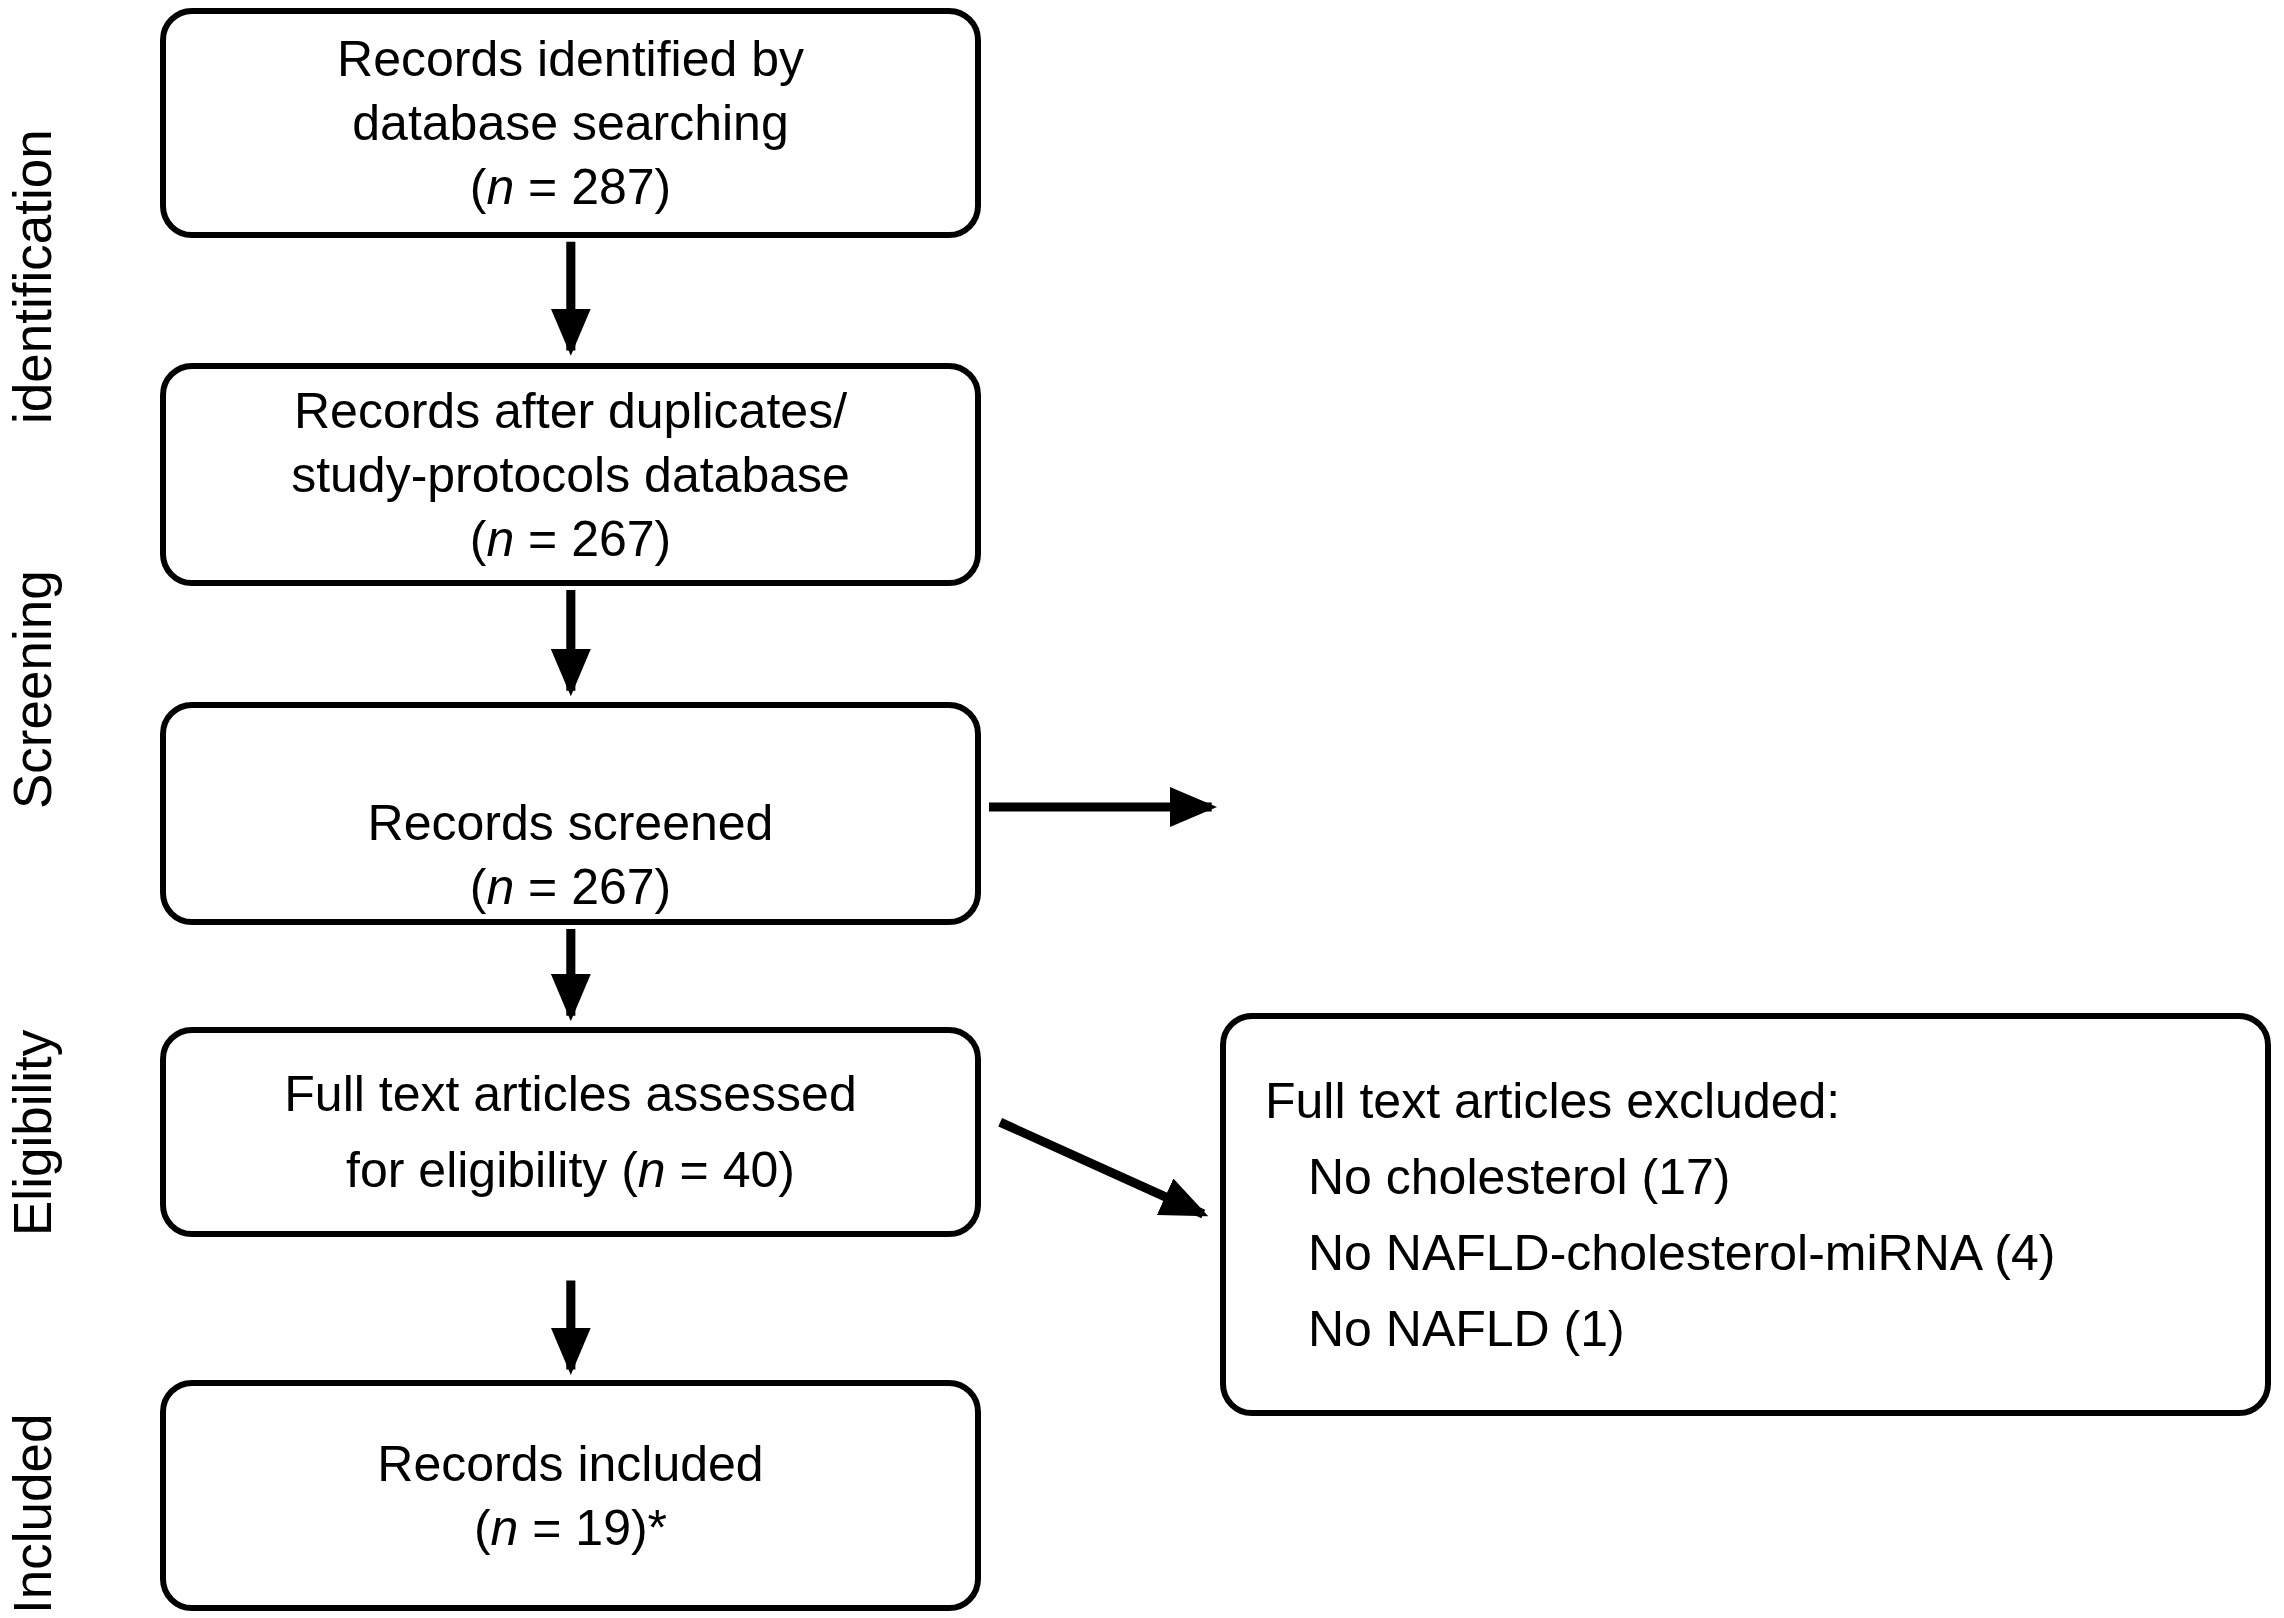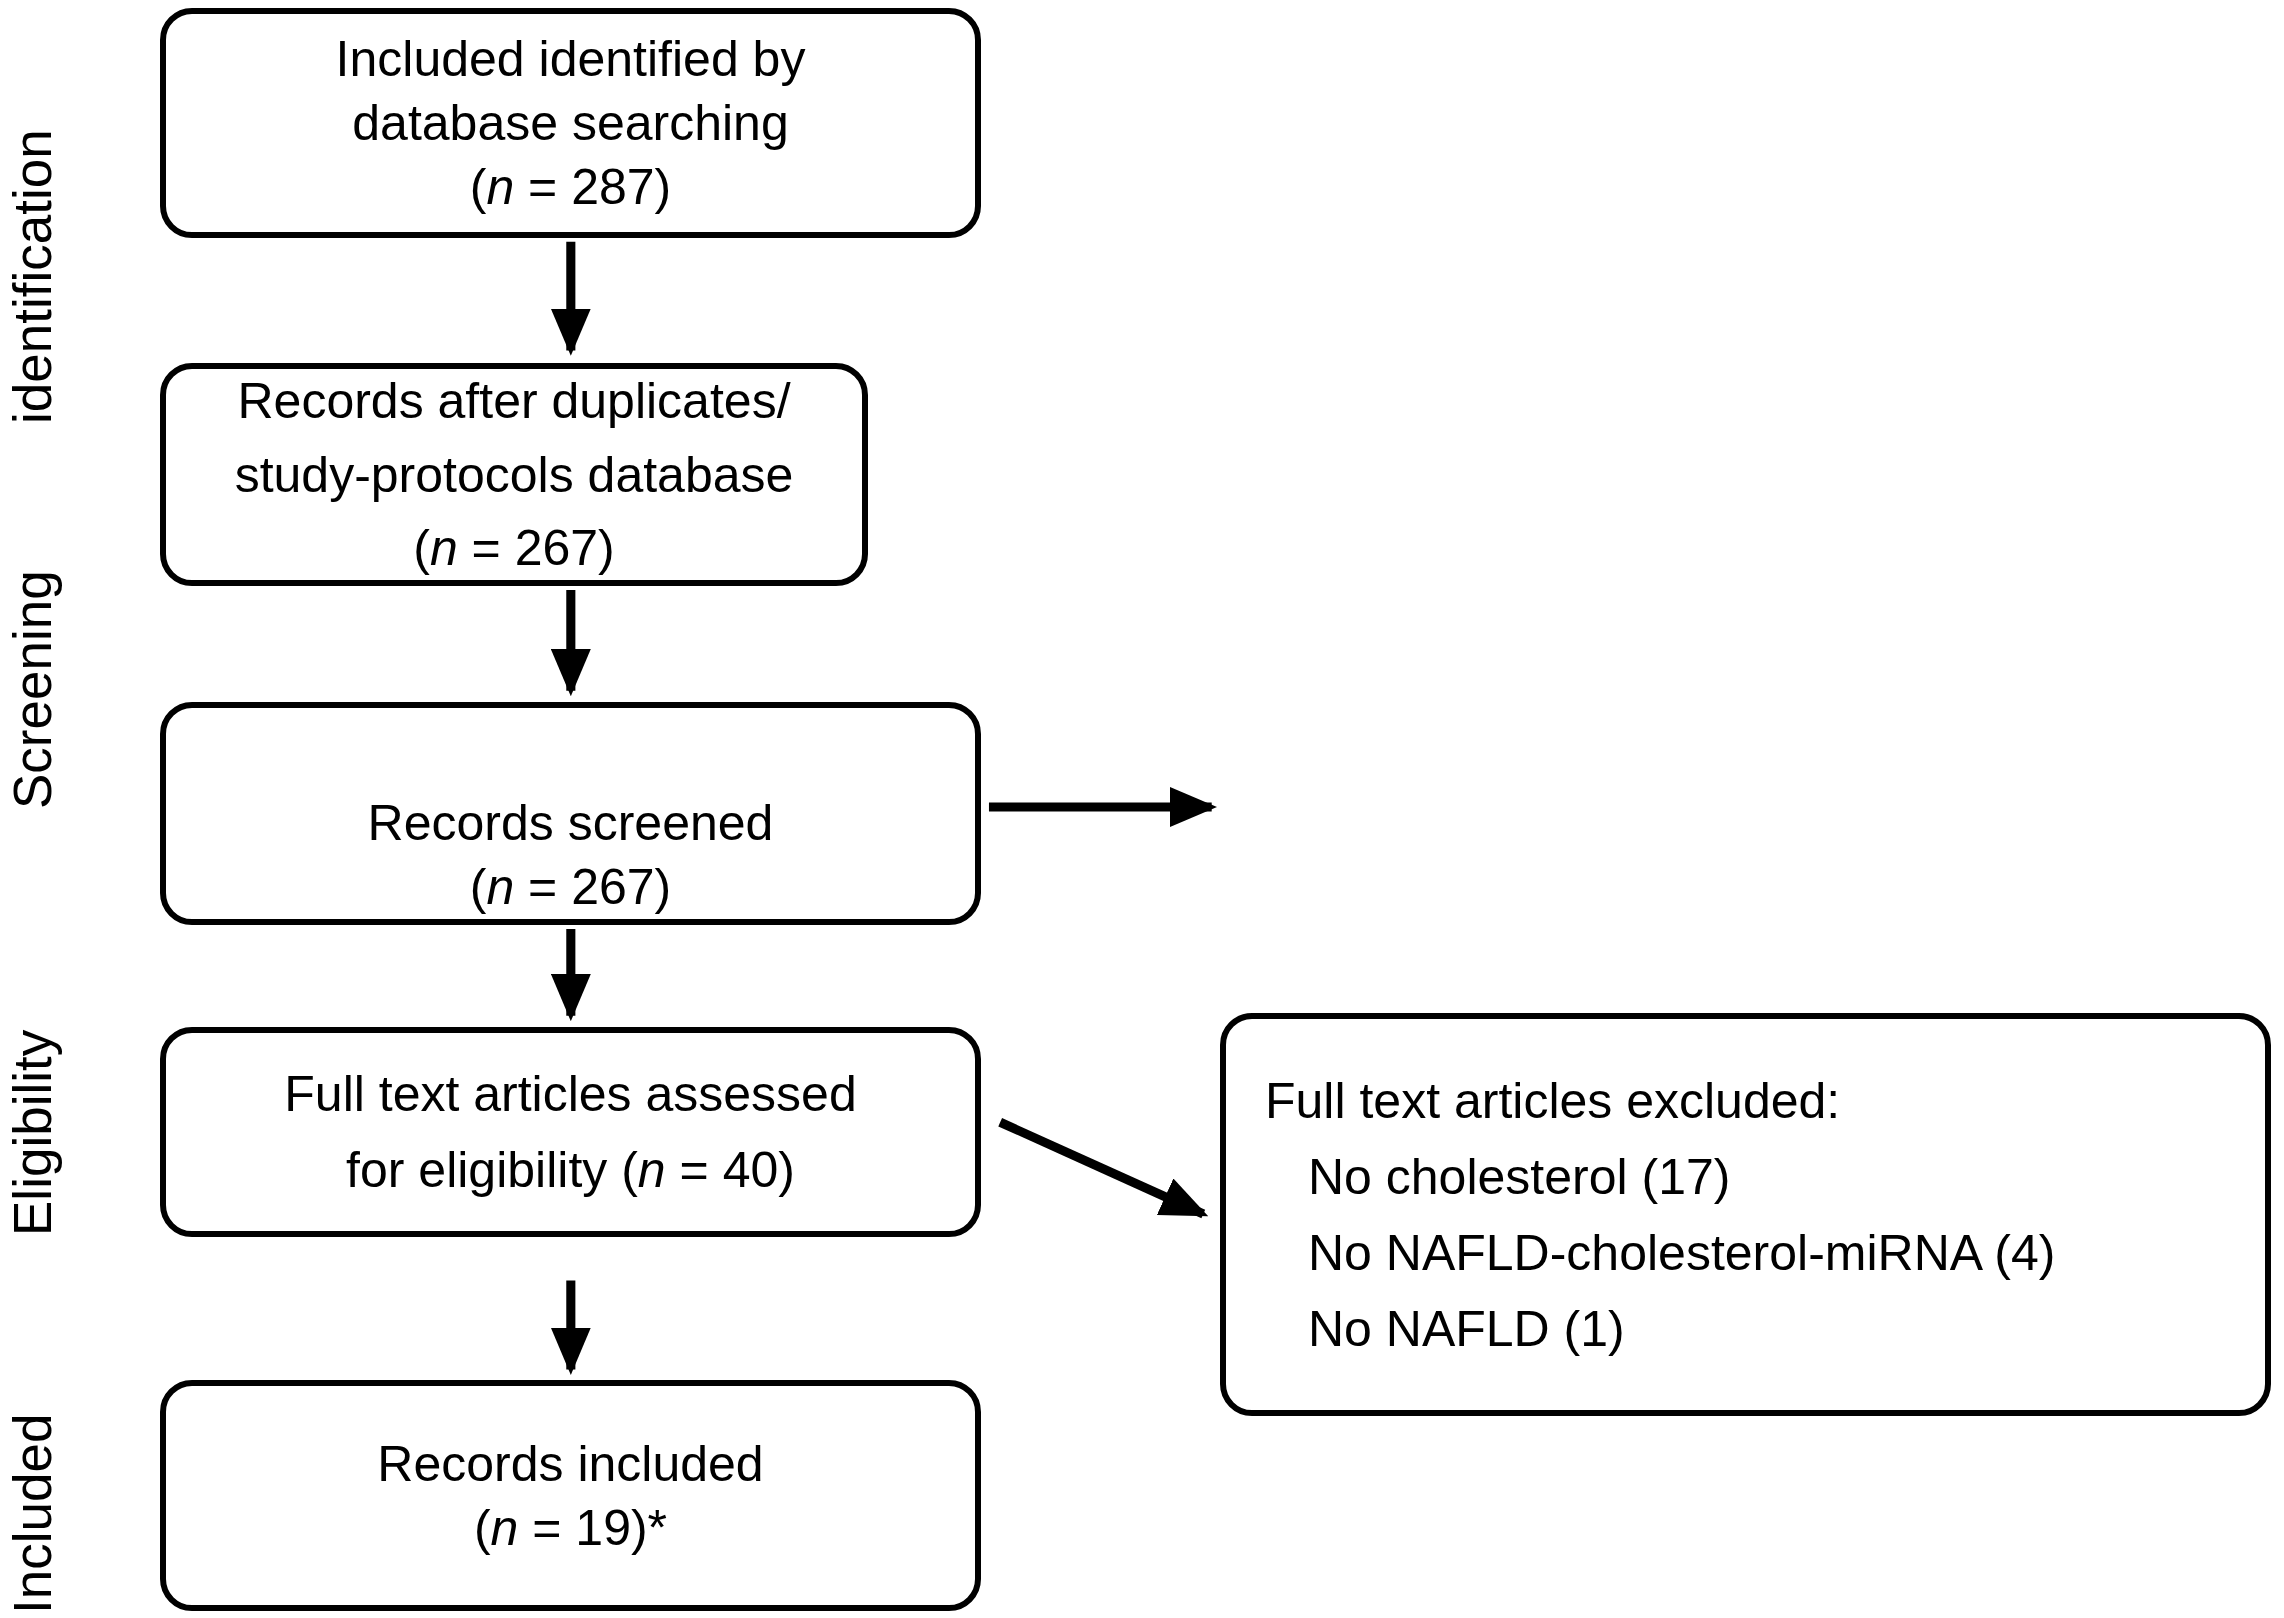--- a/index.html
+++ b/index.html
@@ -51,21 +51,21 @@
   .flowbox.align-left {
     align-items: flex-start;
     text-align: center;
     padding-left: 39px;
   }
   .flowbox .line { display: block; white-space: nowrap; }
   .flowbox .line.indent { padding-left: 43px; margin-top: 12px; }
   .ital { font-style: italic; }
 
   #box-identified   { left: 160px;  top: 8.4px;   width: 821px; height: 230px; }
-  #box-deduped      { left: 160px;  top: 363px;  width: 708px; height: 223px; justify-content: space-between; }
+  #box-deduped      { left: 160px;  top: 363px;  width: 821px; height: 223px; }
   #box-screened     { left: 160px;  top: 702px; width: 821px; height: 223px; justify-content: flex-end; }
   #box-excluded     { left: 1224px; top: 702px; width: 538px;  height: 223px; }
   #box-fulltext     { left: 160px;  top: 1027px; width: 821px; height: 210px; gap: 12px; }
   #box-ft-excluded  { left: 1220px; top: 1013px; width: 1051px; height: 403px; }
   #box-included     { left: 160px;  top: 1380px; width: 821px; height: 231px; }
 
   
   #connectors {
     position: absolute;
     left: 0;
@@ -102,21 +102,21 @@
     <line x1="1412" y1="1152" x2="1730" y2="1152" stroke="#000000" stroke-width="13" marker-end="url(#arrowhead)"></line>
 
     <line x1="815" y1="1326" x2="815" y2="1450" stroke="#000000" stroke-width="13" marker-end="url(#arrowhead)"></line>
 
     <line x1="1428" y1="1602" x2="1718" y2="1733" stroke="#000000" stroke-width="13" marker-end="url(#arrowhead)"></line>
 
     <line x1="815" y1="1828" x2="815" y2="1955" stroke="#000000" stroke-width="13" marker-end="url(#arrowhead)"></line>
   </svg>
 
   <div class="flowbox" id="box-identified">
-    <span class="line">Included identified by</span>
+    <span class="line">Records identified by</span>
     <span class="line">database searching</span>
     <span class="line"><span>(</span><span class="ital">n</span><span> = 287)</span></span>
   </div>
 
   <div class="flowbox" id="box-deduped">
     <span class="line">Records after duplicates/</span>
     <span class="line">study-protocols database</span>
     <span class="line"><span>(</span><span class="ital">n</span><span> = 267)</span></span>
   </div>
 

